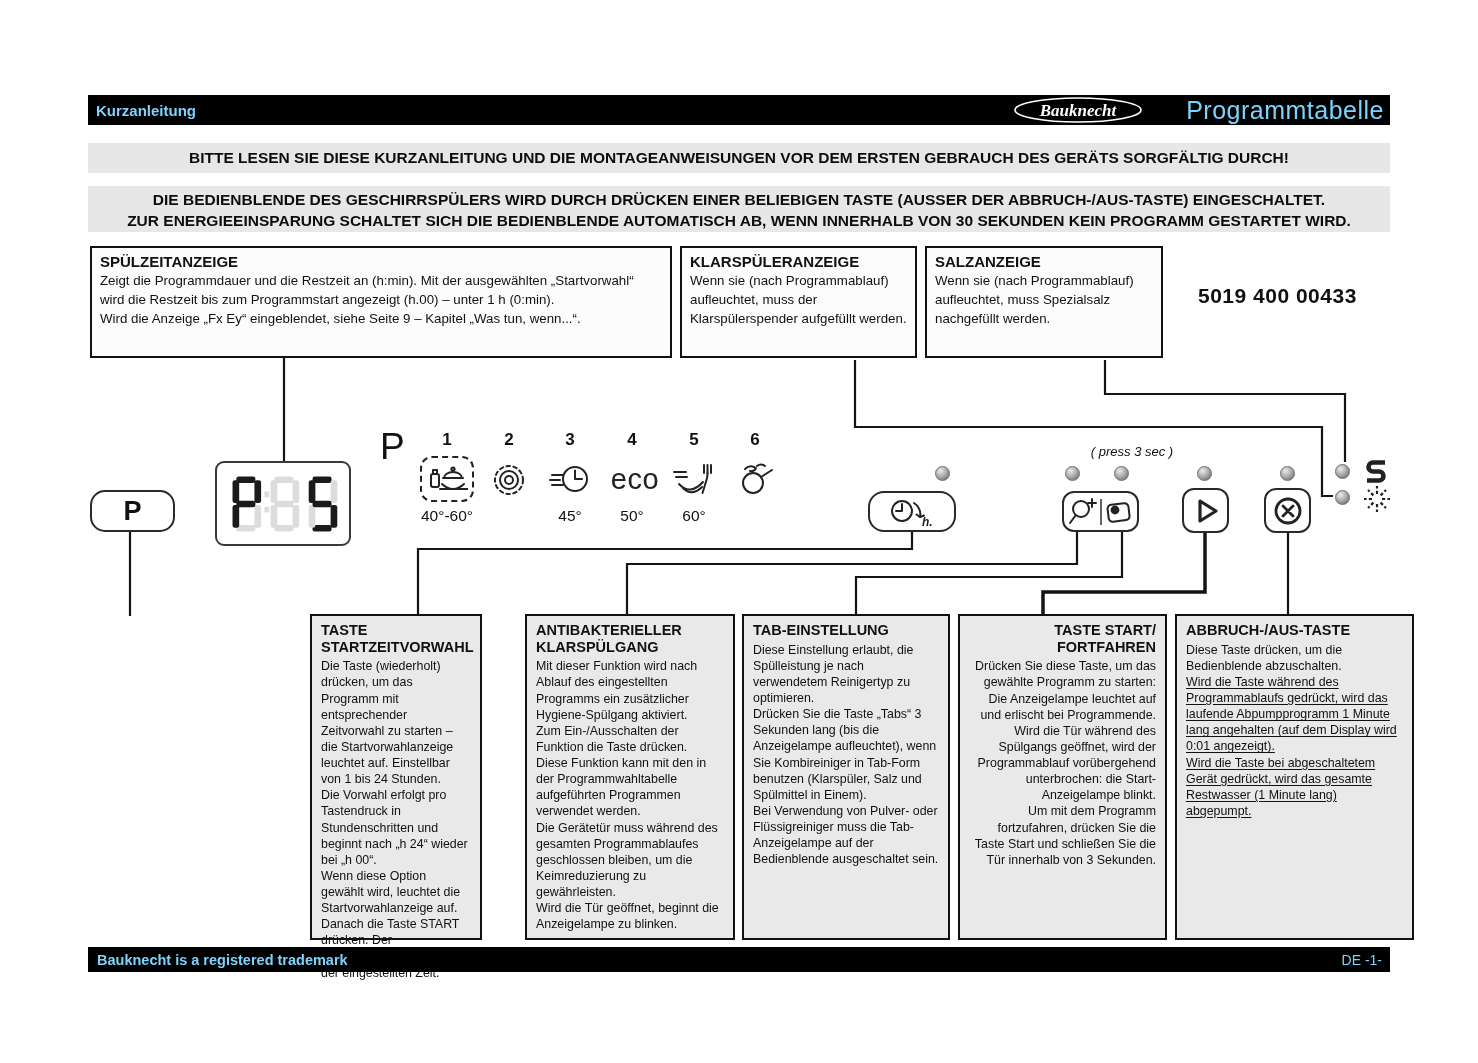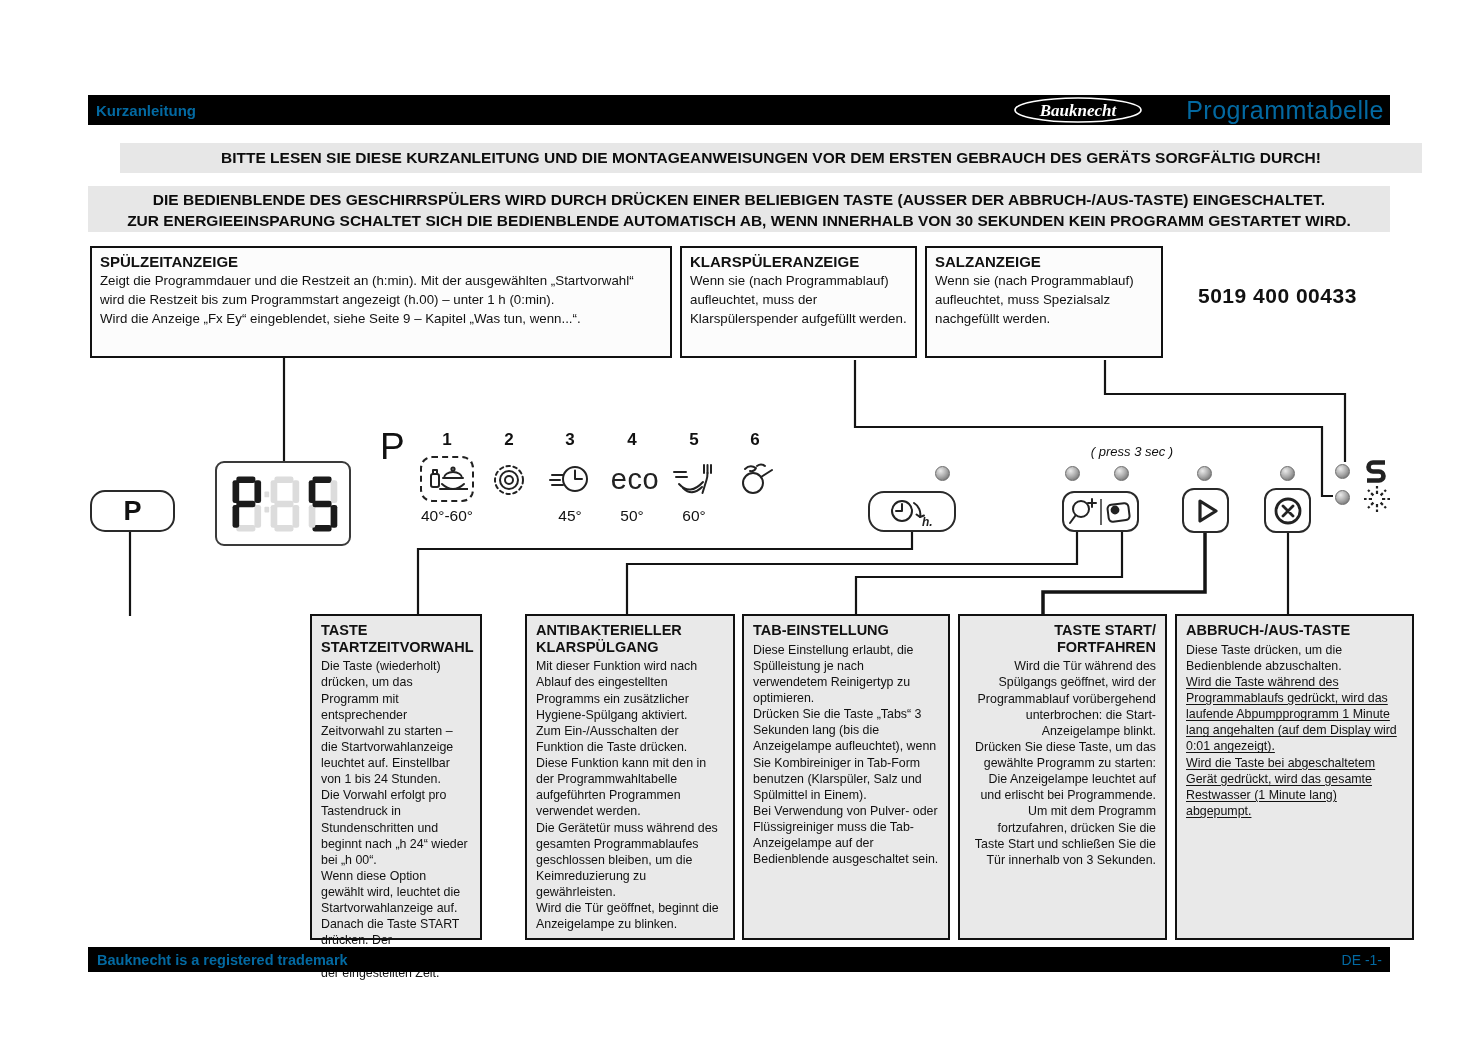--- a/index.html
+++ b/index.html
@@ -1,33 +1,33 @@
 <!DOCTYPE html>
 <html><head>
 <meta charset="utf-8">
 <style>
   html,body{margin:0;padding:0;background:#fff;}
   .page{position:relative;width:1478px;height:1063px;background:#fff;
         font-family:"Liberation Sans",sans-serif;color:#111;overflow:hidden;}
   .abs{position:absolute;}
 
   
-  .bar{background:#000;color:#0369a1;display:flex;align-items:center;justify-content:center;}
+  .bar{background:#000;color:#7dd3fc;display:flex;align-items:center;justify-content:center;}
   .hdr{left:88px;top:95px;width:1302px;height:30px;}
   .hdr-left{font-size:15px;font-weight:bold;margin-left:8px;}
   .hdr-spacer{flex:1;}
   .brand-wrap{position:relative;width:132px;height:26px;margin-right:42px;}
   .hdr-right{font-size:25px;font-weight:400;letter-spacing:.5px;margin-right:6px;}
   .ftr{left:88px;top:947px;width:1302px;height:25px;}
   .ftr-left{font-size:14.5px;font-weight:bold;margin-left:9px;}
   .ftr-right{font-size:14px;margin-right:8px;}
 
   
   .banner{background:#e7e7e7;text-align:center;font-weight:bold;color:#0c0c0c;}
-  .banner1{left:88px;top:143px;width:1302px;height:30px;font-size:15.5px;line-height:30px;margin-left:32px;}
+  .banner1{left:88px;top:143px;width:1302px;height:30px;font-size:15.5px;line-height:30px;}
   .banner2{left:88px;top:186px;width:1302px;height:46px;font-size:15.5px;line-height:21px;padding-top:3px;box-sizing:border-box;}
 
   
   .ibox{border:2.5px solid #111;background:#fcfcfc;box-sizing:border-box;padding:5px 8px;}
   .ibox h3{margin:0 0 2px 0;font-size:15px;}
   .ibox p{margin:0;font-size:13.3px;line-height:1.42;white-space:pre-line;}
   .ibox1{left:90px;top:246px;width:582px;height:112px;}
   .ibox2{left:680px;top:246px;width:237px;height:112px;}
   .ibox3{left:925px;top:246px;width:238px;height:112px;}
   .partnum{left:1198px;top:284px;font-size:21px;font-weight:bold;letter-spacing:.5px;}
@@ -341,22 +341,22 @@
   <div class="abs dbox dbox4">
     <h3>TAB-EINSTELLUNG</h3>
     <p>Diese Einstellung erlaubt, die Spülleistung je nach verwendetem Reinigertyp zu optimieren.</p>
     <p>Drücken Sie die Taste „Tabs“ 3 Sekunden lang (bis die Anzeigelampe aufleuchtet), wenn Sie Kombireiniger in Tab-Form benutzen (Klarspüler, Salz und Spülmittel in Einem).</p>
     <p>Bei Verwendung von Pulver- oder Flüssigreiniger muss die Tab-Anzeigelampe auf der Bedienblende ausgeschaltet sein.</p>
   </div>
 
   <div class="abs dbox dbox5">
     <h3>TASTE START/
 FORTFAHREN</h3>
+    <p>Drücken Sie diese Taste, um das gewählte Programm zu starten: Die Anzeigelampe leuchtet auf und erlischt bei Programmende.</p>
     <p>Wird die Tür während des Spülgangs geöffnet, wird der Programmablauf vorübergehend unterbrochen: die Start-Anzeigelampe blinkt.</p>
-    <p>Drücken Sie diese Taste, um das gewählte Programm zu starten: Die Anzeigelampe leuchtet auf und erlischt bei Programmende.</p>
     <p>Um mit dem Programm fortzufahren, drücken Sie die Taste Start und schließen Sie die Tür innerhalb von 3 Sekunden.</p>
   </div>
 
   <div class="abs dbox dbox6">
     <h3>ABBRUCH-/AUS-TASTE</h3>
     <p>Diese Taste drücken, um die Bedienblende abzuschalten.</p>
     <p class="u">Wird die Taste während des Programmablaufs gedrückt, wird das laufende Abpumpprogramm 1 Minute lang angehalten (auf dem Display wird 0:01 angezeigt).</p>
     <p class="u">Wird die Taste bei abgeschaltetem Gerät gedrückt, wird das gesamte Restwasser (1 Minute lang) abgepumpt.</p>
   </div>
 

